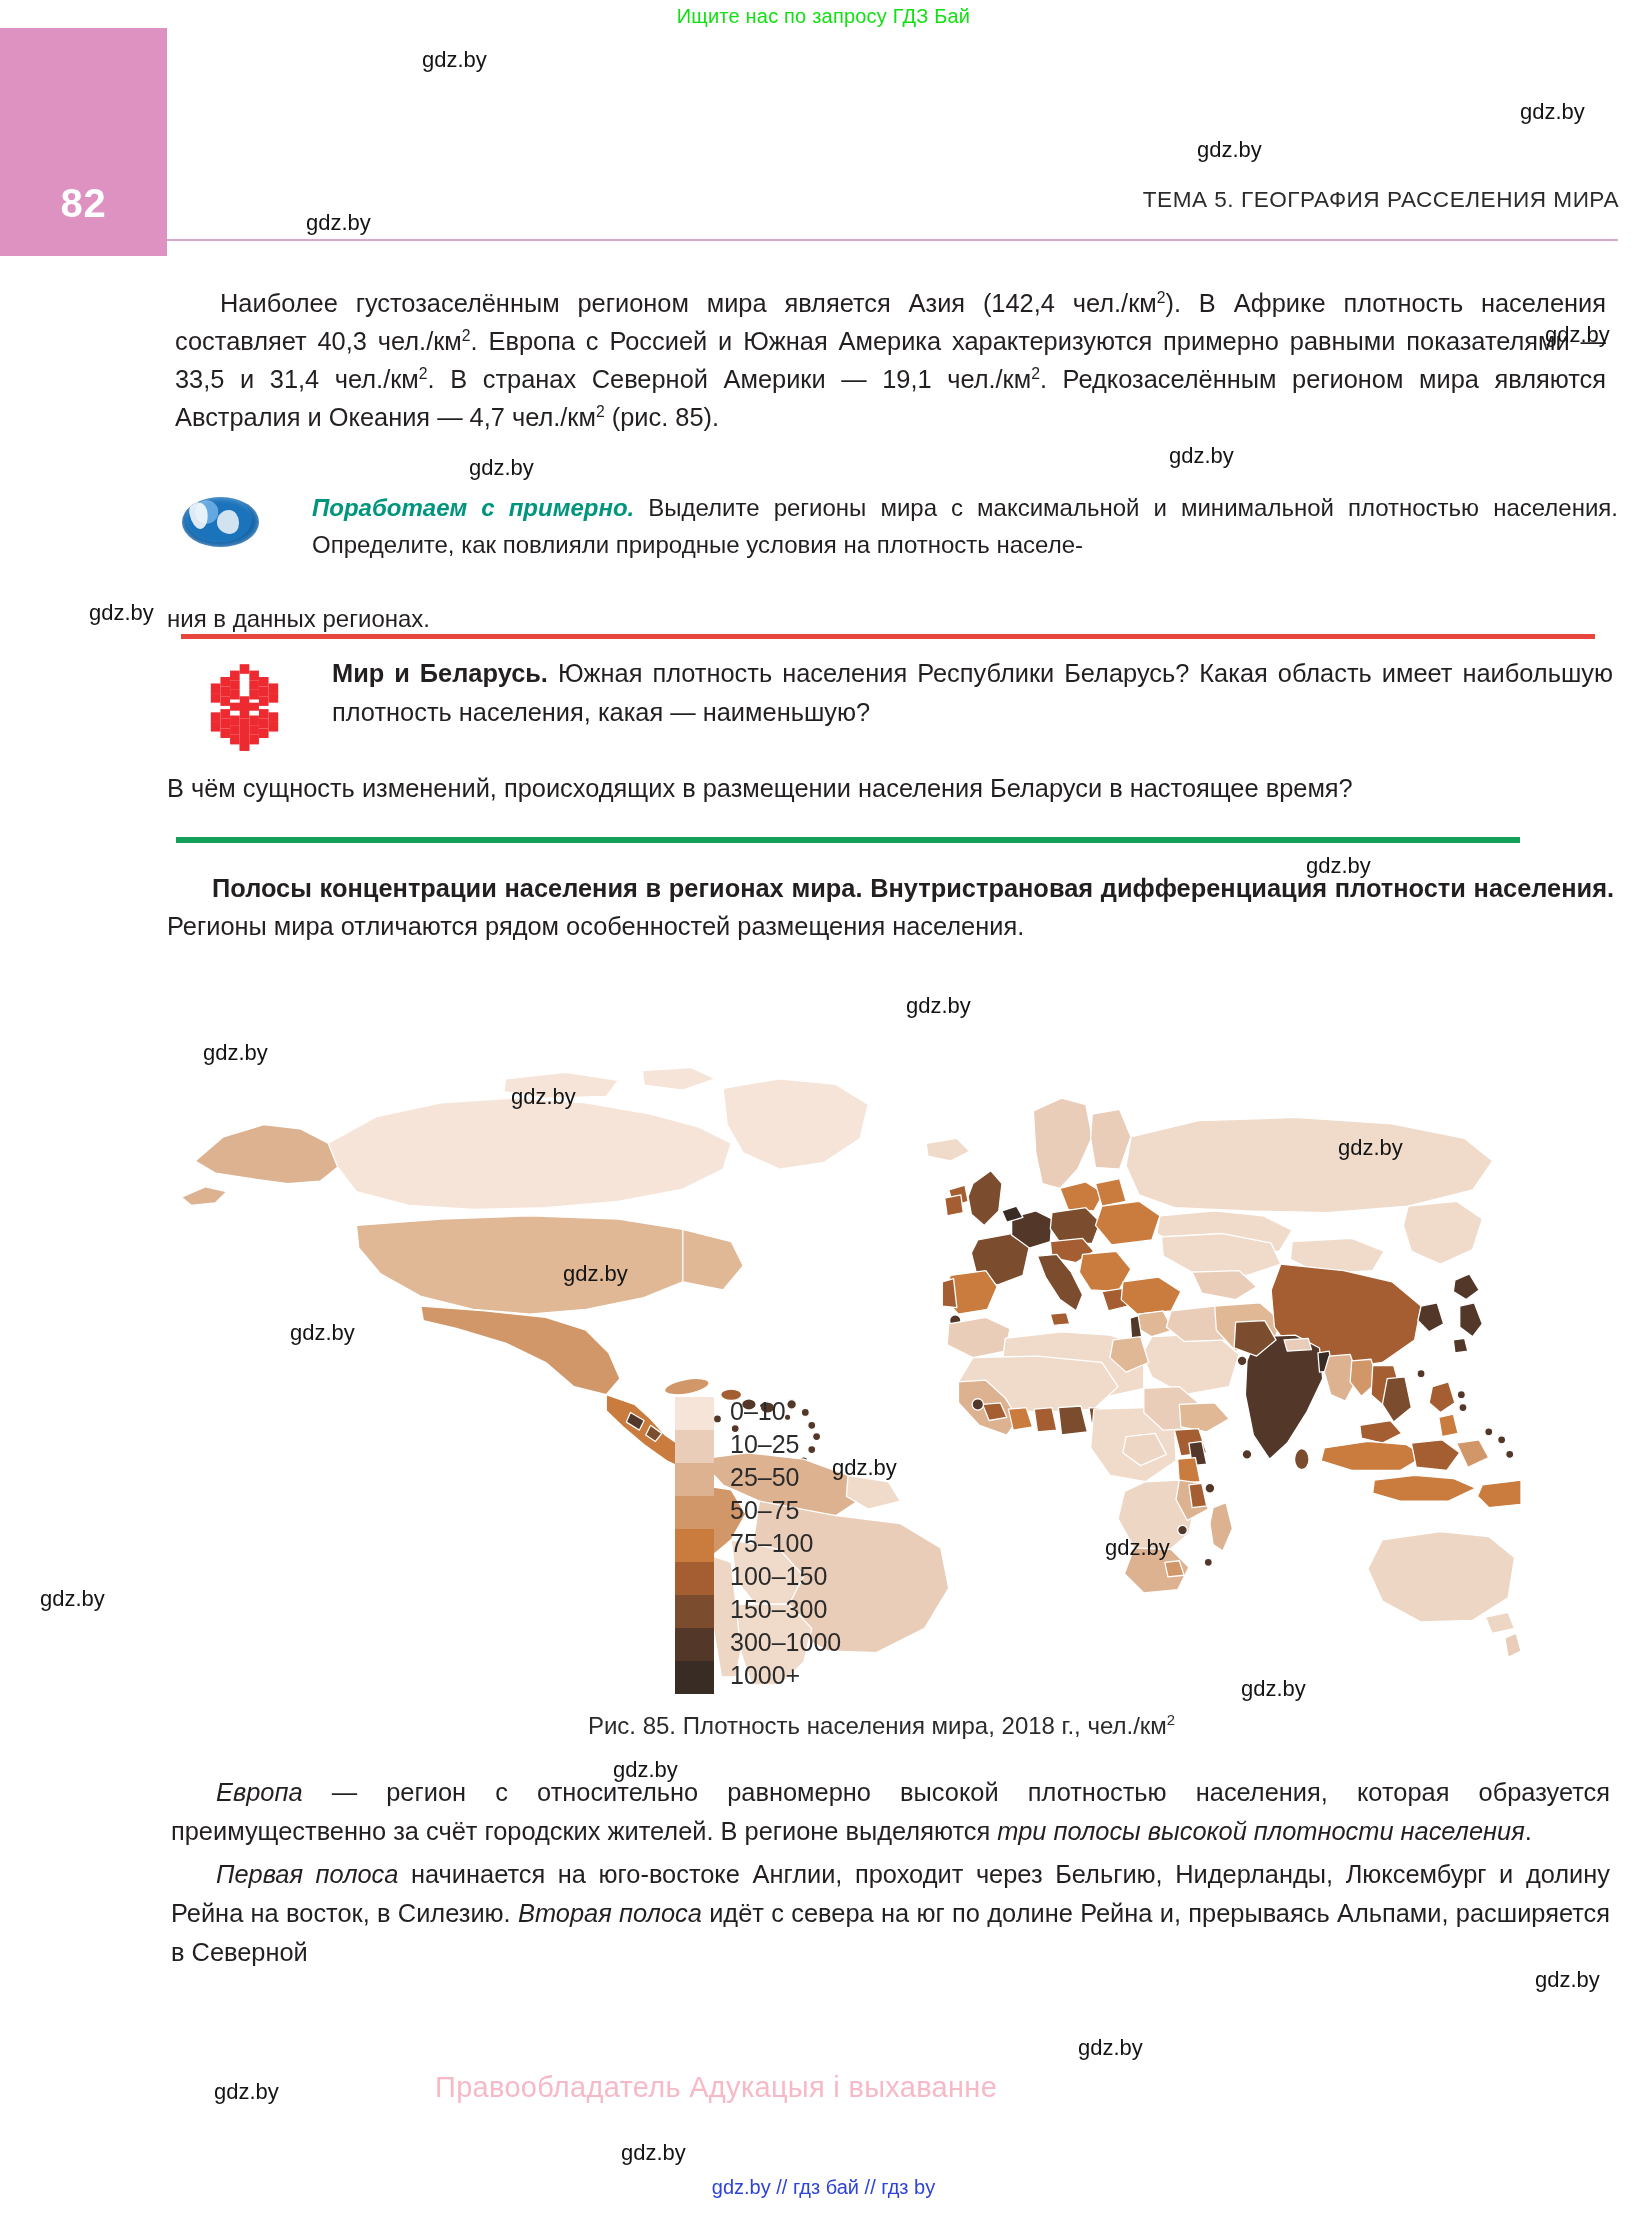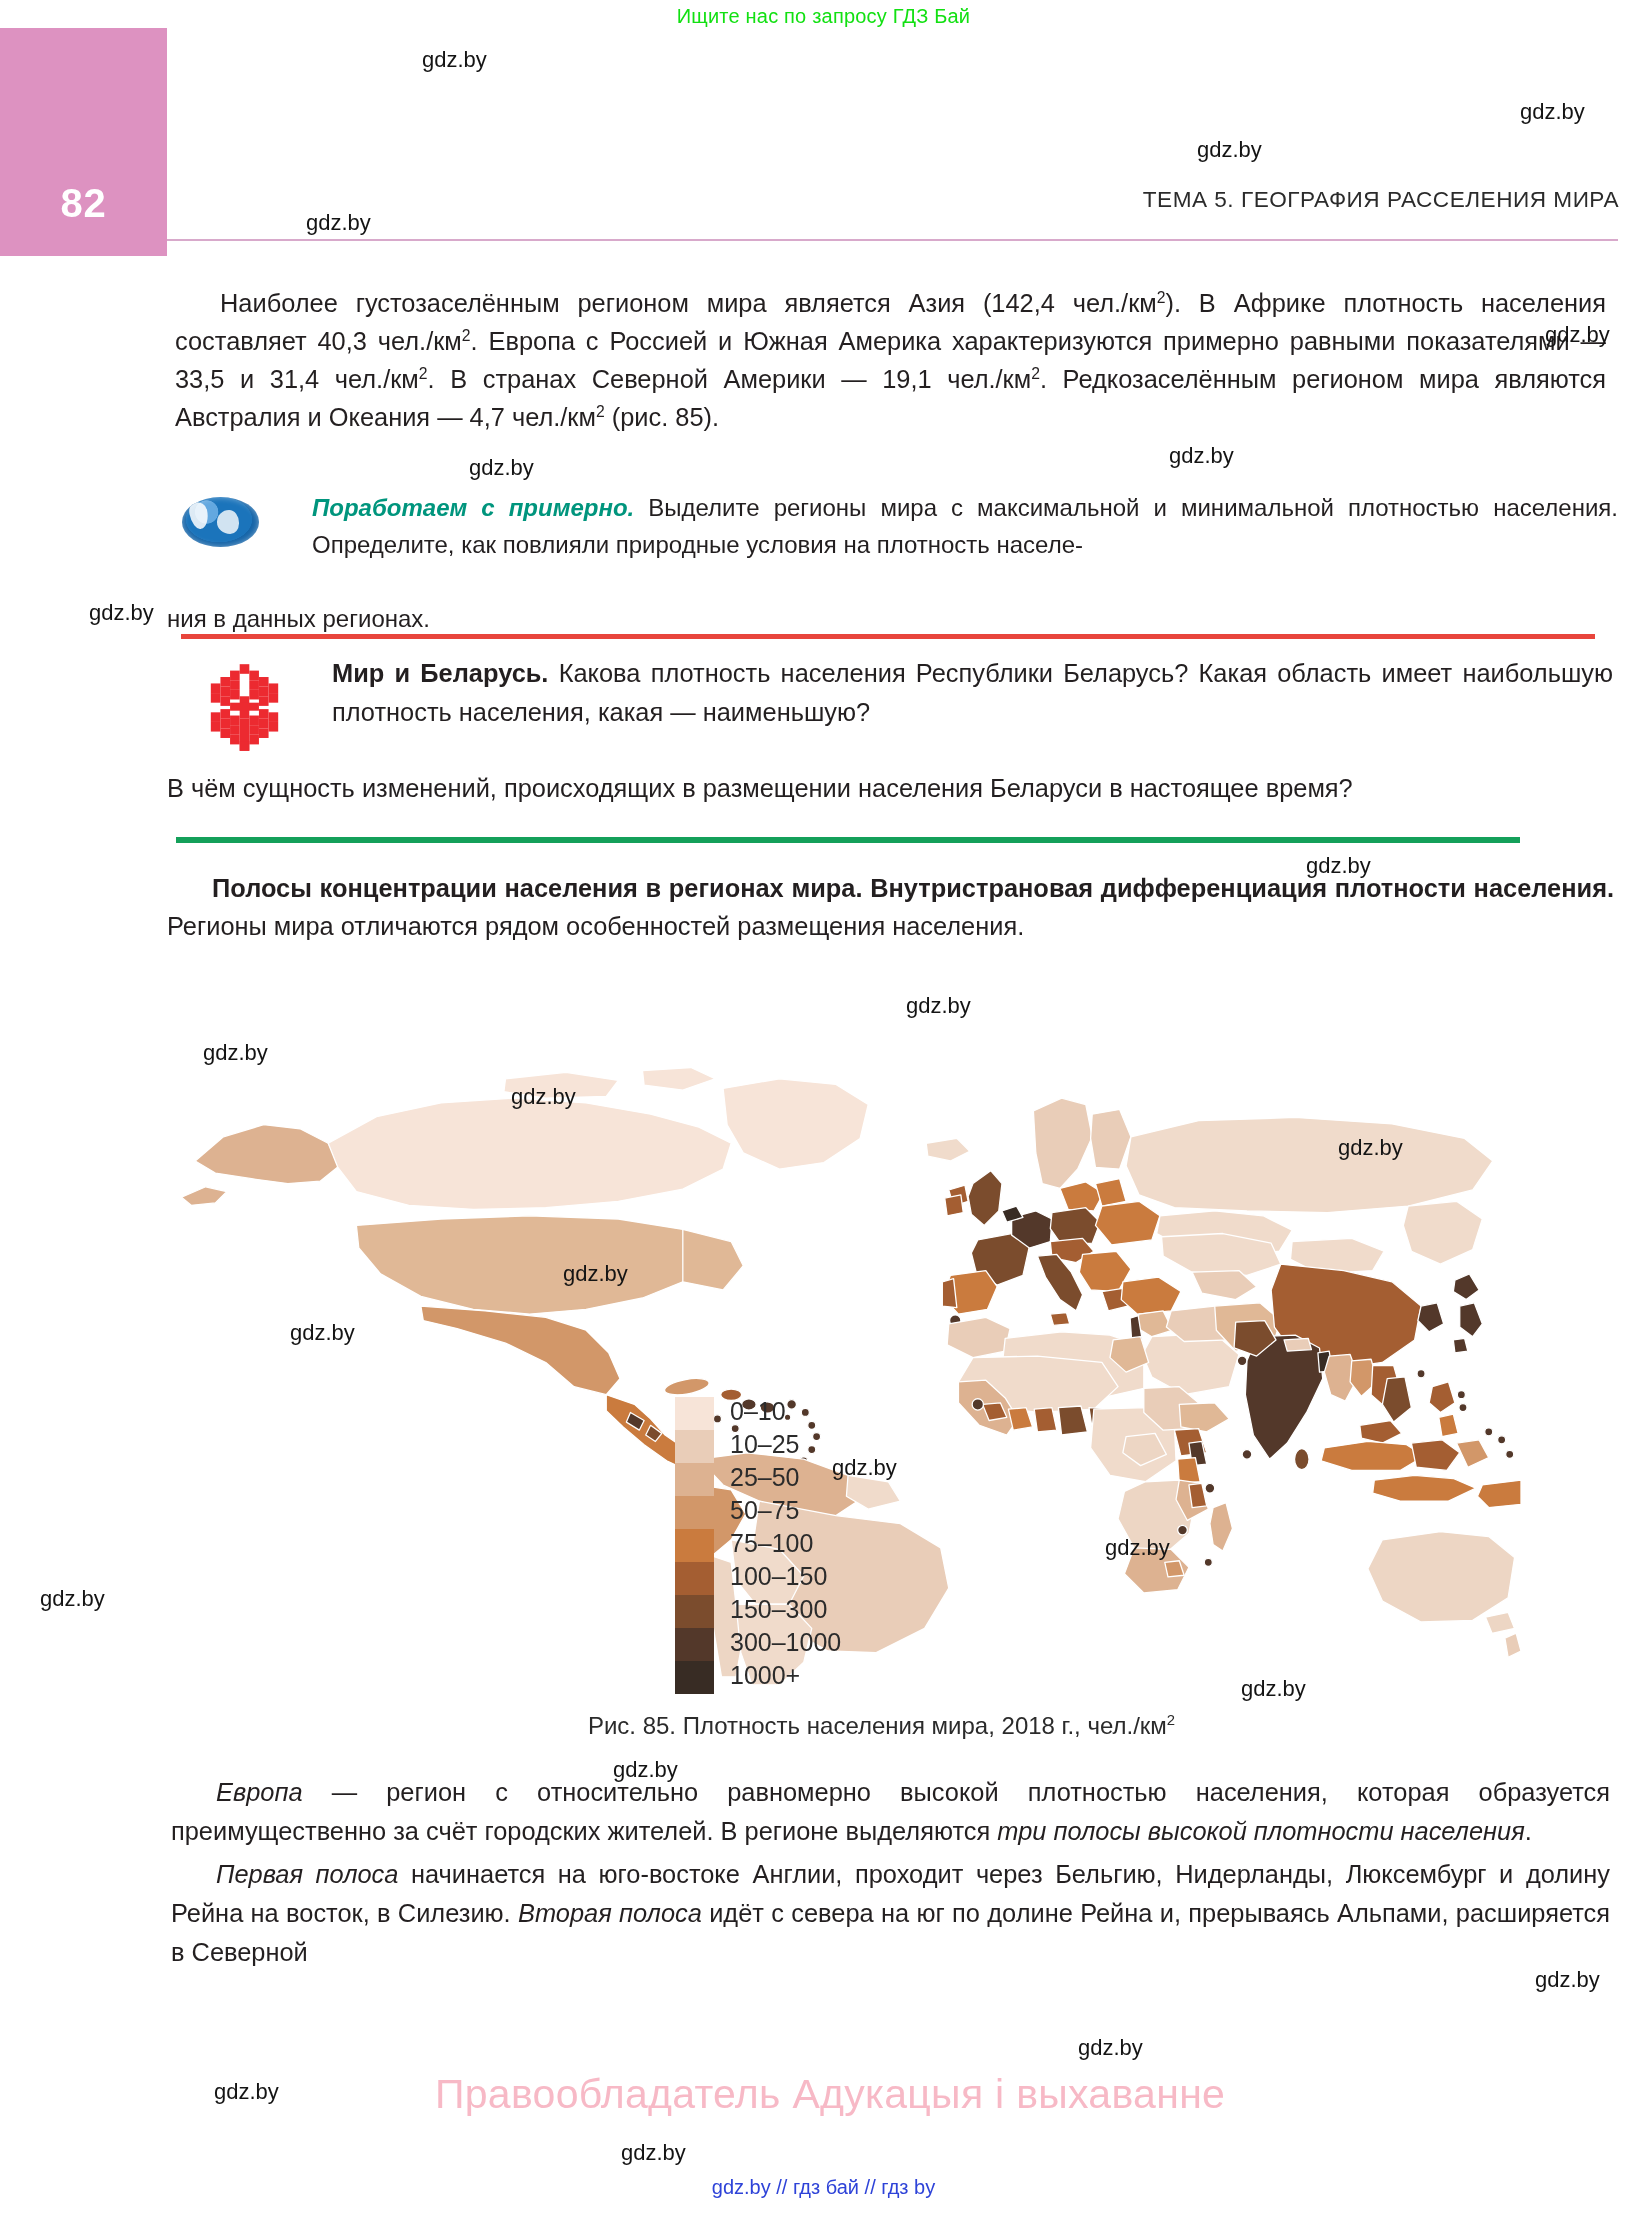--- a/index.html
+++ b/index.html
@@ -264,21 +264,21 @@
     text-align: justify;
   }
   .bottom-col p { margin: 4px; }
   .ital { font-style: italic; }
 
   
   .copyright {
     position: absolute;
     left: 435px;
     top: 2071px;
-    font-size: 41px;
+    font-size: 29px;
     color: #f7b9c6;
     letter-spacing: 0.3px;
     white-space: nowrap;
   }
   .footer-links {
     position: absolute;
     left: 0;
     top: 2176px;
     width: 1647px;
     text-align: center;
@@ -360,21 +360,21 @@
         <rect x="54" y="76" width="12" height="12"></rect>
       <rect x="18" y="80" width="12" height="12"></rect>
         <rect x="66" y="80" width="12" height="12"></rect>
       <rect x="30" y="88" width="12" height="12"></rect>
         <rect x="54" y="88" width="12" height="12"></rect>
       <rect x="42" y="68" width="12" height="40"></rect>
       <rect x="42" y="96" width="12" height="12"></rect>
     </g>
   </svg>
   <div class="belarus-text">
-    <span class="b-lead">Мир и Беларусь.</span><span> Какова плотность населения Республики Беларусь? Какая область имеет наибольшую плотность населения, какая — наименьшую?</span>
+    <span class="b-lead">Мир и Беларусь.</span><span> Южная плотность населения Республики Беларусь? Какая область имеет наибольшую плотность населения, какая — наименьшую?</span>
   </div>
   <div class="belarus-tail">В чём сущность изменений, происходящих в размещении населения Беларуси в настоящее время?</div>
 </div>
 
 <div class="rule-green"></div>
 
 <div class="section-head">
   <span class="indent" style="display:inline-block;width:45px;"></span><span class="sh-bold">Полосы концентрации населения в регионах мира. Внутристрановая дифференциация плотности населения.</span><span> Регионы мира отличаются рядом особенностей размещения населения.</span>
 </div>
 

